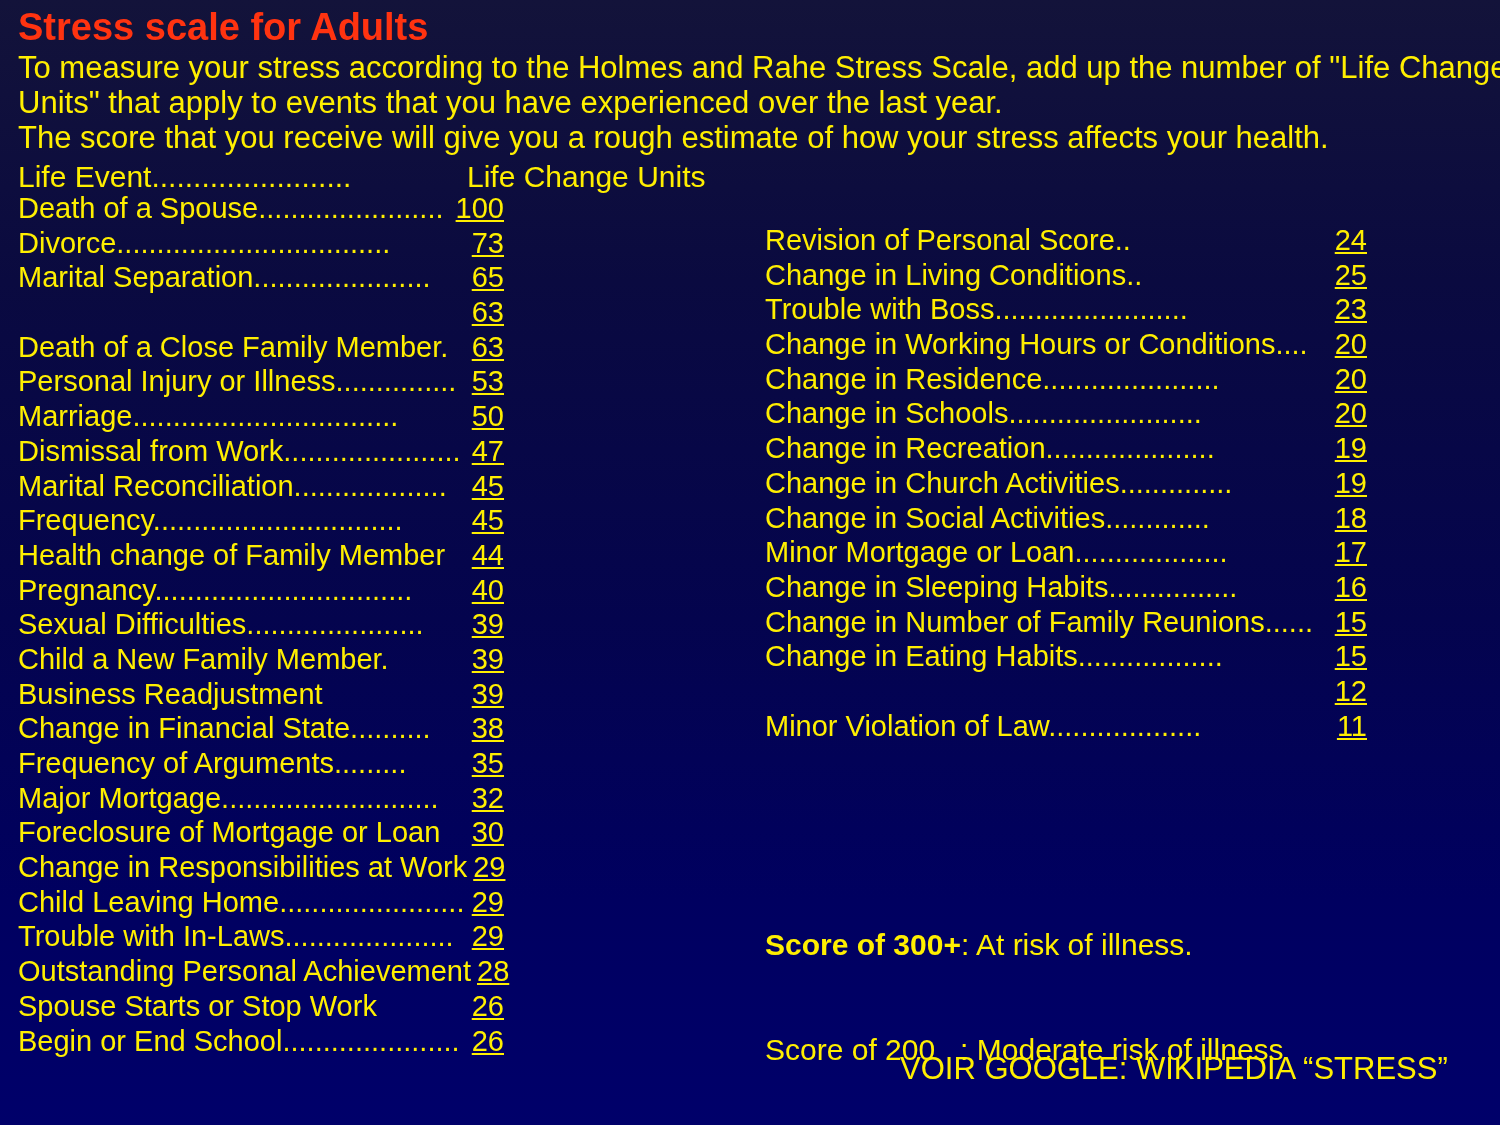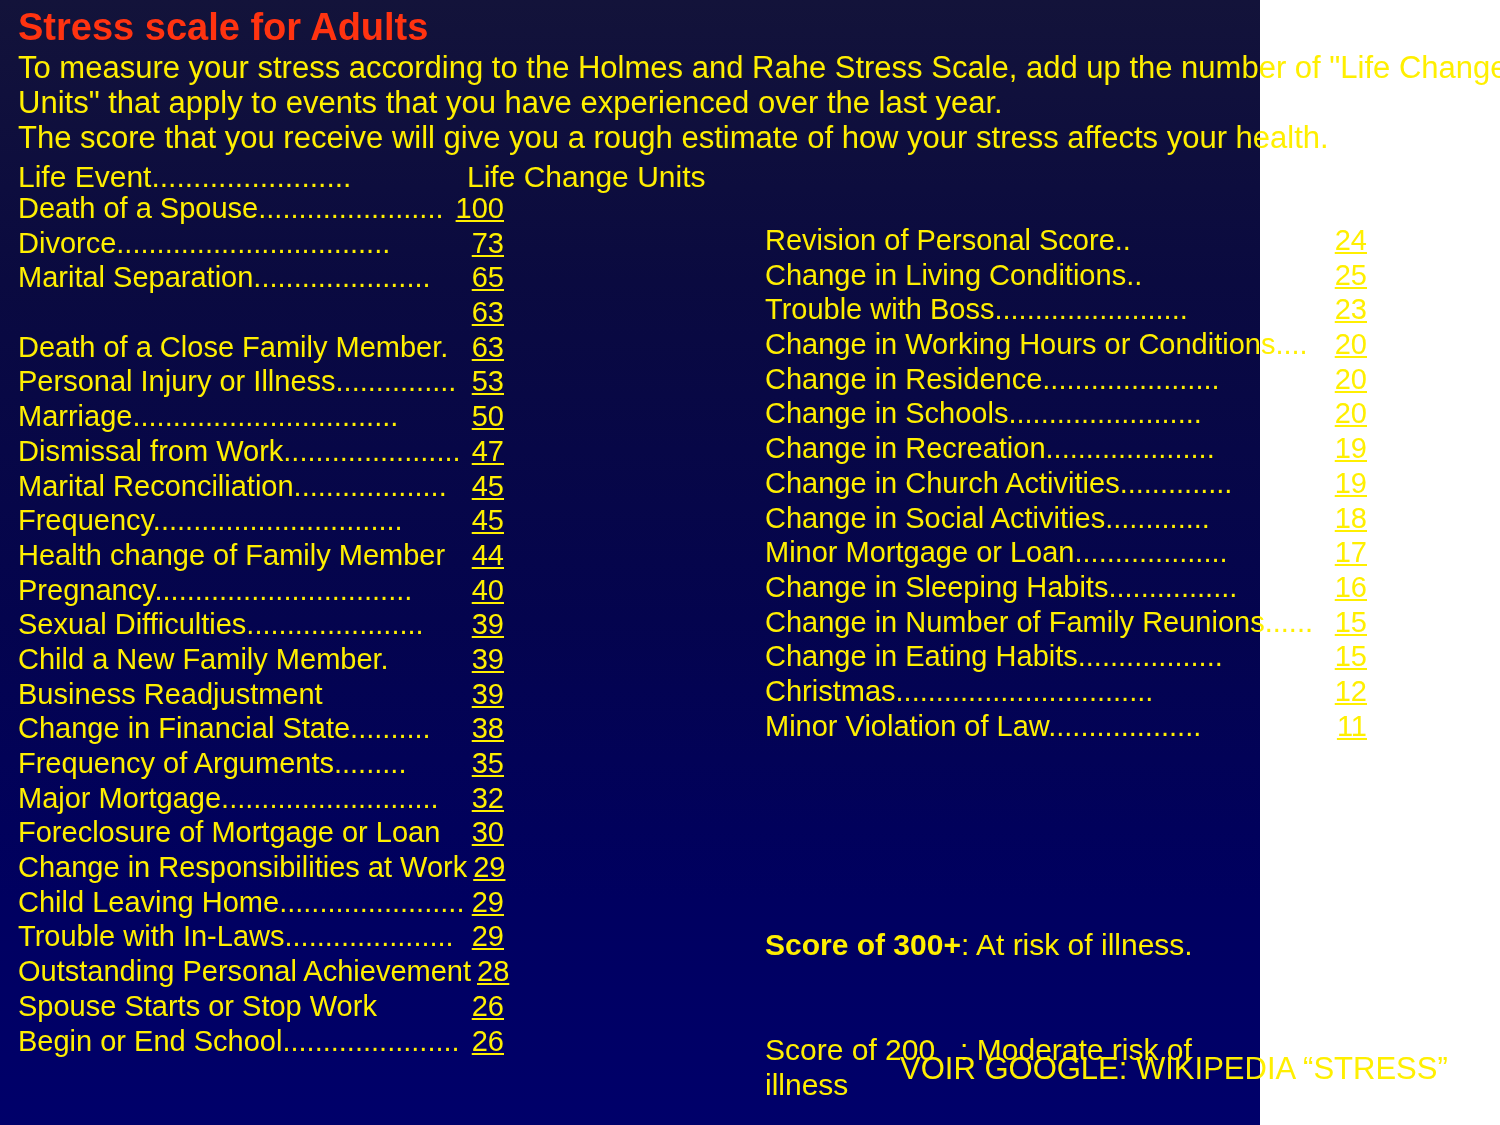--- a/index.html
+++ b/index.html
@@ -5,21 +5,21 @@
   html, body {
     margin: 0;
     padding: 0;
     width: 1500px;
     height: 1125px;
     overflow: hidden;
     font-family: "Liberation Sans", "DejaVu Sans", sans-serif;
   }
   .slide {
     position: relative;
-    width: 1260px;
+    width: 1500px;
     height: 1125px;
     background: linear-gradient(180deg, #13133a 0%, #0a0a40 25%, #04044e 55%, #000060 80%, #00006a 100%);
     color: #ffef00;
     -webkit-font-smoothing: antialiased;
   }
   .title {
     position: absolute;
     left: 18px;
     top: 6px;
     font-size: 38px;
@@ -283,21 +283,20 @@
     <span class="event-value">15</span>
   </div>
 
   <div class="event-row">
     <span class="event-label">Change in Eating Habits..................</span>
     <span class="event-value">15</span>
   </div>
 
 
   <div class="event-row">
-    <span class="event-label">Christmas................................</span>
     <span class="event-value">12</span>
   </div>
 
   <div class="event-row">
     <span class="event-label">Minor Violation of Law...................</span>
     <span class="event-value">11</span>
   </div>
 </div>
 
   <div class="scores">

